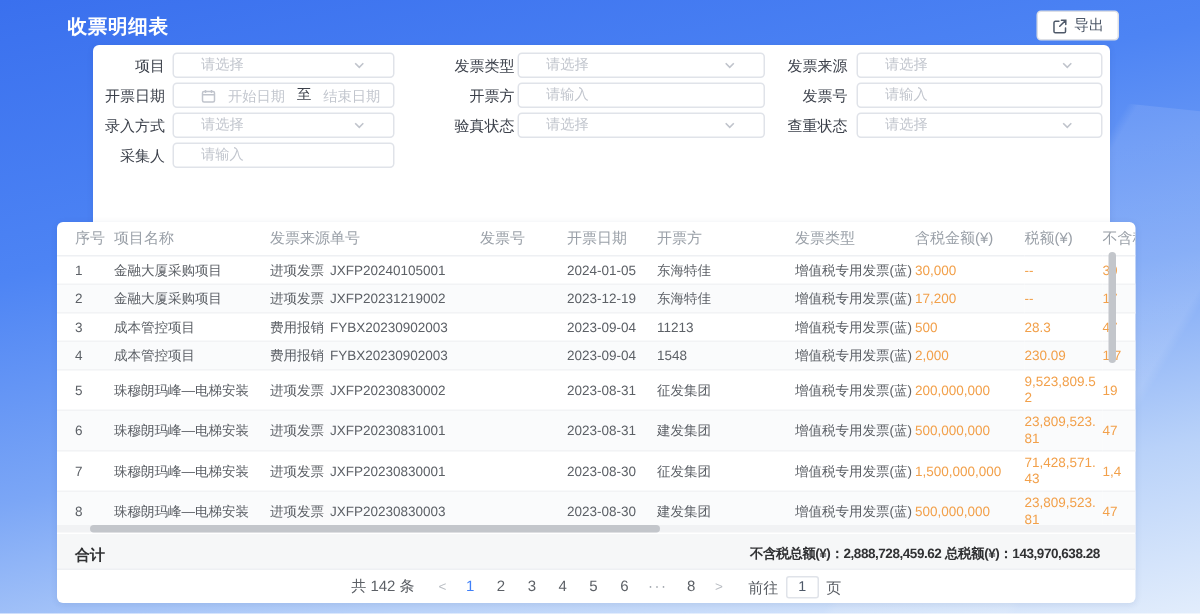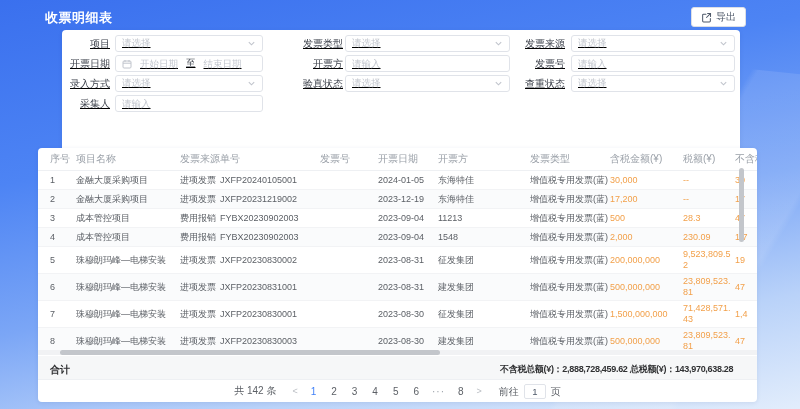--- a/index.html
+++ b/index.html
@@ -14,26 +14,26 @@
     transform:rotate(6deg); pointer-events:none; }
 
   .page-title { position:absolute; left:45px; top:9px; color:#ffffff; font-size:13px; font-weight:bold; letter-spacing:.5px; }
   .export-btn { position:absolute; right:54px; top:7px; height:20px; padding:0 9px;
     background:#ffffff; border:1px solid #dcdfe6; border-radius:3px;
     font-size:10px; color:#4e5969; display:flex; align-items:center; gap:4px; cursor:pointer; }
 
   
   .filter-card { position:absolute; left:62px; top:30px; width:678px; height:128px;
     background:#ffffff; border-radius:4px; box-shadow:0 1px 4px rgba(30,60,120,.10);
-    padding-top:5px; overflow:hidden;text-decoration:underline; }
+    padding-top:5px; overflow:hidden; }
   .f-row { display:flex; align-items:center; height:17px; margin-bottom:3px; }
   .f-label { font-size:10px; color:#3c414b; font-weight:500; text-align:right; flex:none; }
   .l1 { width:48px; } .l2 { width:80px; } .l3 { width:55px; }
   .control { height:17px; border:1px solid #e0e3e9; border-radius:3px; background:#fff;
-    display:flex; align-items:center; padding:0 6px; font-size:9.5px; flex:none; }
+    display:flex; align-items:center; padding:0 18px; font-size:9.5px; flex:none; }
   .c1 { width:148px; margin-left:5px; } .c2 { width:165px; margin-left:2px; } .c3 { width:164px; margin-left:6px; }
   .select { justify-content:space-between; cursor:pointer; }
   .ph { color:#c2c6ce; font-size:9.5px; }
   input.control { color:#4e5969; }
   input::placeholder { color:#c2c6ce; font-size:9.5px; }
   .chev { width:9px; height:9px; flex:none; }
   .daterange { gap:5px; }
   .dr-in { border:none; outline:none; width:44px; font-size:9px; text-align:center; color:#4e5969; background:transparent; }
   .dr-sep { color:#3c414b; font-size:9.5px; }
   .cal { width:10px; height:10px; flex:none; }

